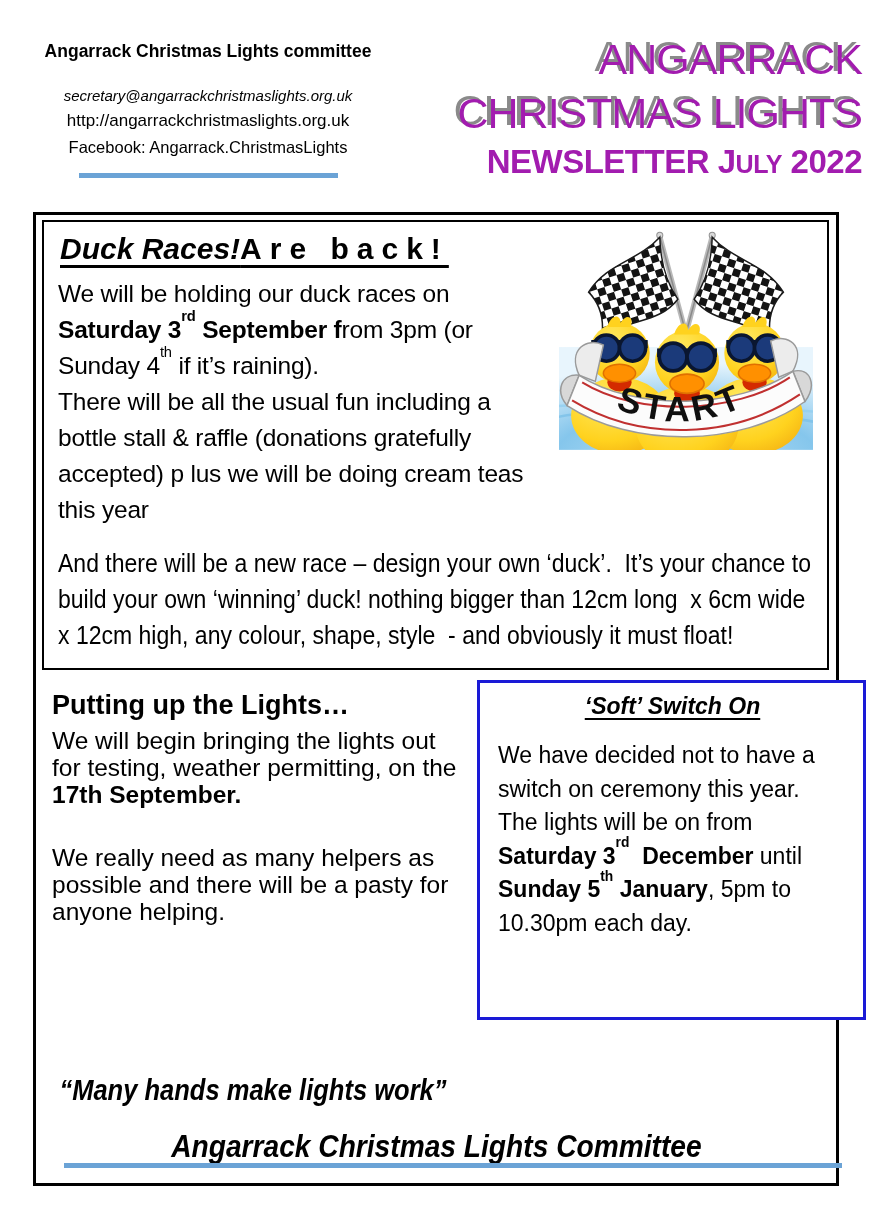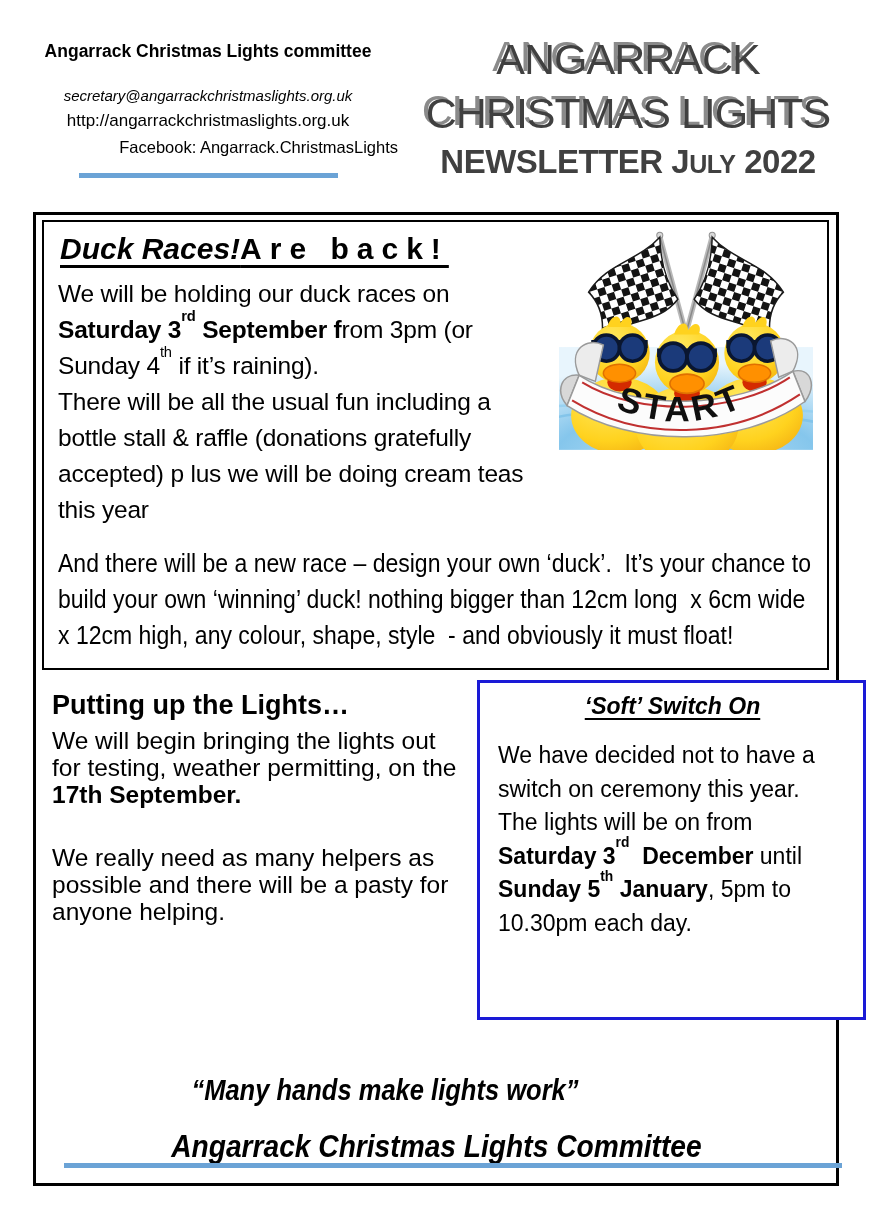--- a/index.html
+++ b/index.html
@@ -9,25 +9,25 @@
   }
   .b{font-weight:bold;}
   sup{font-size:60%;line-height:0;position:relative;top:-0.55em;}
 
   
   .masthead{position:absolute;left:18px;top:30px;width:380px;text-align:center;}
   .mh-date{font-size:21px;font-weight:bold;white-space:pre;}
   .mh-committee{font-size:17.5px;font-weight:bold;margin-top:11px;}
   .mh-email{font-size:15px;font-style:italic;margin-top:25px;}
   .mh-web{font-size:17px;margin-top:7px;}
-  .mh-fb{font-size:16.5px;margin-top:7px;text-align:right;}
+  .mh-fb{font-size:16.5px;margin-top:7px;}
   .mh-divider{width:259px;height:5px;background:#6ba3d6;margin:16px auto 0;}
 
   
-  .title{position:absolute;left:394px;top:32px;width:468px;text-align:center;color:#404040;}
+  .title{position:absolute;left:394px;top:32px;width:468px;text-align:right;color:#a21caf;}
   .title-lg{font-size:43px;line-height:54px;letter-spacing:-1px;font-weight:500;
             text-shadow:-4px -3px 0 #8a8a8a;white-space:nowrap;}
   .title-sm{font-size:33px;line-height:44px;font-weight:bold;letter-spacing:-0.5px;white-space:nowrap;}
   .sc{font-size:76%;}
 
   
   .outer-box{position:absolute;left:33px;top:212px;width:806px;height:974px;
              border:3px solid #000;box-sizing:border-box;background:#fff;}
 
   
@@ -50,21 +50,21 @@
   .putting p + p{margin-top:36px;}
 
   
   .soft-box{position:absolute;left:477px;top:680px;width:389px;height:340px;
             border:3px solid #1a1ad6;box-sizing:border-box;padding:10px 16px 0 18px;background:#fff;}
   .soft-title{text-align:center;font-size:23px;font-weight:bold;font-style:italic;
       text-decoration:underline;text-decoration-thickness:2px;text-underline-offset:4px;}
   .soft-body{margin-top:19px;font-size:23px;line-height:33.5px;white-space:pre-wrap;}
 
   
-  .footer-quote{position:absolute;left:33px;top:1074px;width:704px;text-align:center;}
+  .footer-quote{position:absolute;left:33px;top:1074px;width:704px;}
   .footer-quote span{display:inline-block;font-size:29px;font-weight:bold;font-style:italic;
       transform:scaleX(0.88);}
   .footer-sign{position:absolute;left:33px;top:1128px;width:806px;text-align:center;}
   .footer-sign span{display:inline-block;font-size:32px;font-weight:bold;font-style:italic;
       transform:scaleX(0.88);}
   .footer-divider{position:absolute;left:64px;top:1163px;width:778px;height:5px;background:#6ba3d6;}
 </style>
 </head>
 <body>
 

